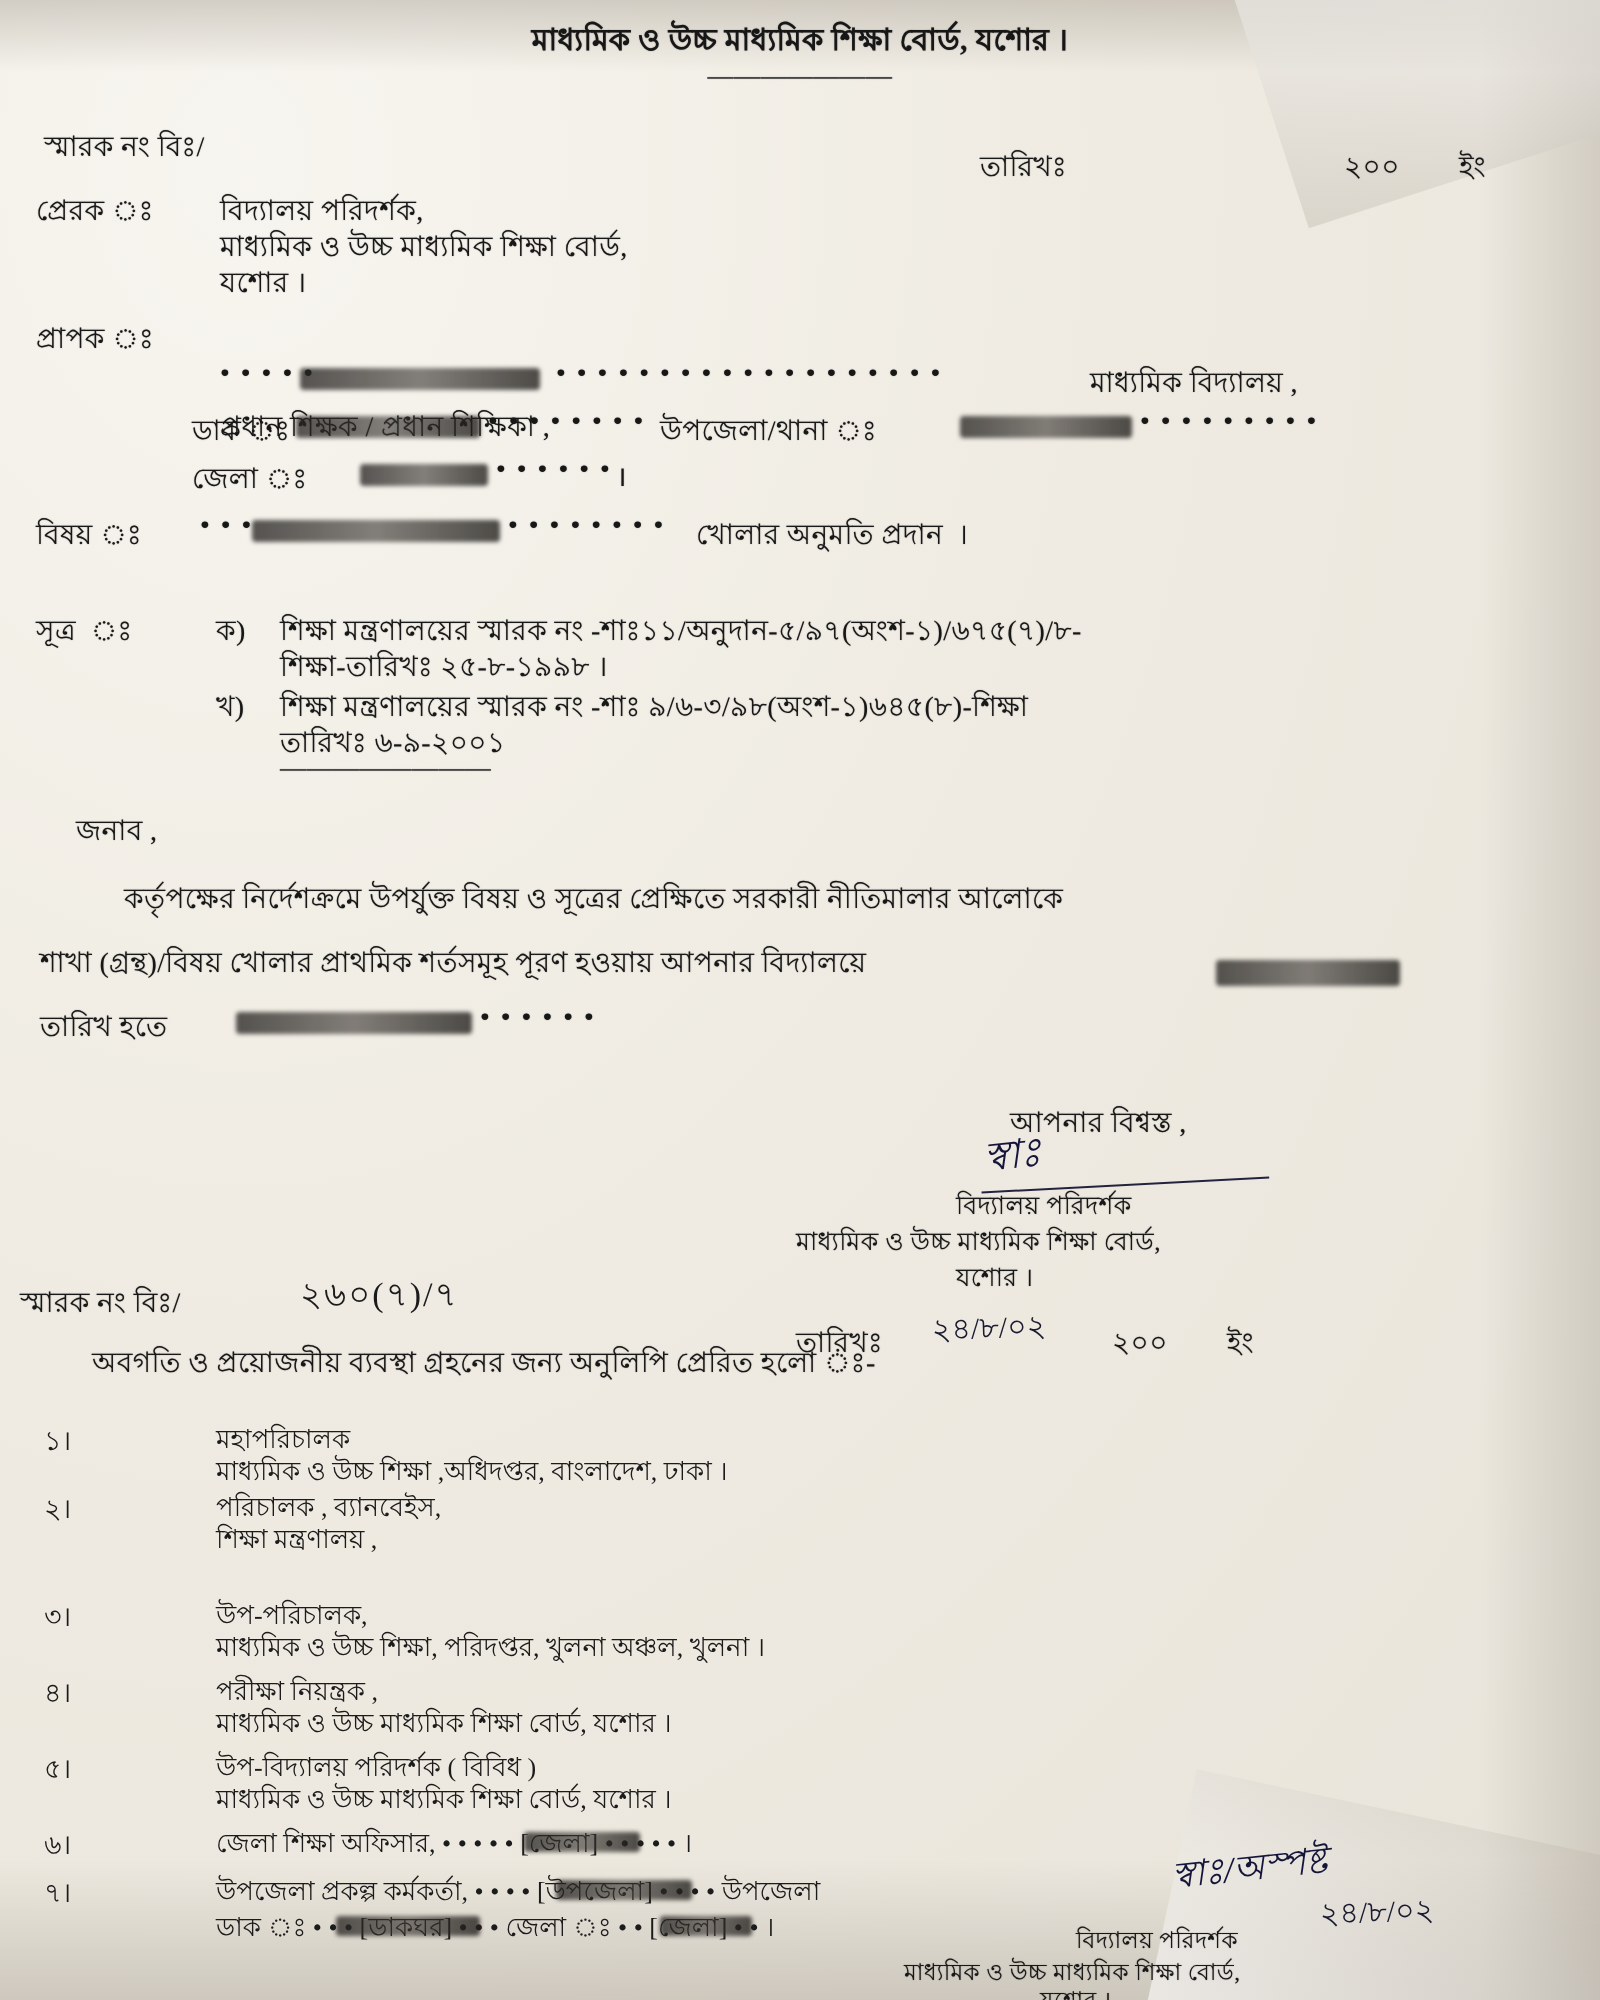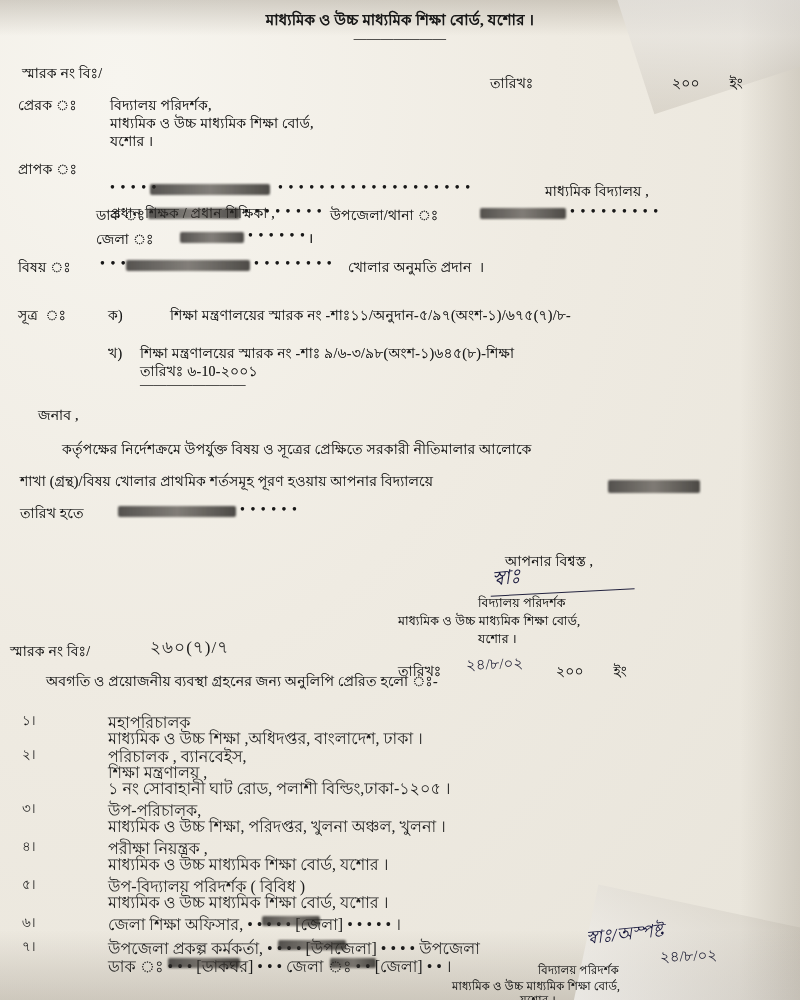--- a/index.html
+++ b/index.html
@@ -111,21 +111,21 @@
     font-size: 17px;
     letter-spacing: 1px;
   }
   .handwrite {
     position: absolute;
     font-size: 15px;
     color: #1a1a30;
     transform: rotate(-2deg);
   }
   .list-num { position: absolute; font-size: 13.5px; }
-  .list-txt { position: absolute; font-size: 16px; }
+  .list-txt { position: absolute; font-size: 13px; }
 </style>
 </head>
 <body>
 
 <div class="page">
   <div class="paper-shade-top"></div>
   <div class="paper-shade-right"></div>
   <div class="paper-shade-bottom"></div>
   <div class="fold fold-diag-tr"></div>
   <div class="fold fold-diag-br"></div>
@@ -166,25 +166,26 @@
 
     <div class="ln" style="top:256px; left:18px;">বিষয় ঃ</div>
     <div class="ln dots" style="top:256px; left:100px;">• • •</div>
     <span class="redact" style="position:absolute; top:260px; left:126px; width:124px;"></span>
     <div class="ln dots" style="top:256px; left:254px;">• • • • • • • •</div>
     <div class="ln" style="top:256px; left:348px;">খোলার অনুমতি প্রদান  ।</div>
 
     <div class="ln" style="top:304px; left:18px;">সূত্র  ঃ</div>
 
     <div class="ln" style="top:304px; left:108px;">ক)</div>
-    <div class="ln" style="top:304px; left:140px;margin-left:30px;">শিক্ষা মন্ত্রণালয়ের স্মারক নং -শাঃ১১/অনুদান-৫/৯৭(অংশ-১)/৬৭৫(৭)/৮-</div>
+    <div class="ln" style="top:304px; left:140px;">শিক্ষা মন্ত্রণালয়ের স্মারক নং -শাঃ১১/অনুদান-৫/৯৭(অংশ-১)/৬৭৫(৭)/৮-</div>
+    <div class="ln" style="top:322px; left:140px;">শিক্ষা-তারিখঃ ২৫-৮-১৯৯৮ ।</div>
 
     <div class="ln" style="top:342px; left:108px;">খ)</div>
     <div class="ln" style="top:342px; left:140px;">শিক্ষা মন্ত্রণালয়ের স্মারক নং -শাঃ ৯/৬-৩/৯৮(অংশ-১)৬৪৫(৮)-শিক্ষা</div>
-    <div class="ln" style="top:360px; left:140px;">তারিখঃ ৬-10-২০০১</div>
+    <div class="ln" style="top:360px; left:140px;">তারিখঃ ৬-৯-২০০১</div>
     <div class="ln" style="top:376px; left:140px; font-size:13px;">————————</div>
 
     <div class="ln" style="top:404px; left:38px;">জনাব ,</div>
 
     <div class="ln" style="top:438px; left:62px;">কর্তৃপক্ষের নির্দেশক্রমে উপর্যুক্ত বিষয় ও সূত্রের প্রেক্ষিতে সরকারী নীতিমালার আলোকে</div>
     <div class="ln" style="top:470px; left:20px;">শাখা (গ্রন্থ)/বিষয় খোলার প্রাথমিক শর্তসমূহ পূরণ হওয়ায় আপনার বিদ্যালয়ে</div>
     <span class="redact" style="position:absolute; top:480px; left:608px; width:92px; height:13px;"></span>
     <div class="ln" style="top:502px; left:20px;text-align:right;">তারিখ হতে</div>
     <span class="redact" style="position:absolute; top:506px; left:118px; width:118px;"></span>
     <div class="ln dots" style="top:502px; left:240px;">• • • • • •</div>
@@ -203,21 +204,20 @@
     <div class="ln" style="top:660px; left:556px;">২০০        ইং</div>
     <div class="ln" style="top:670px; left:46px;">অবগতি ও প্রয়োজনীয় ব্যবস্থা গ্রহনের জন্য অনুলিপি প্রেরিত হলো ঃ-</div>
 
     <div class="list-num" style="top:710px; left:22px;">১।</div>
     <div class="list-txt" style="top:710px; left:108px;">মহাপরিচালক</div>
     <div class="list-txt" style="top:726px; left:108px;">মাধ্যমিক ও উচ্চ শিক্ষা ,অধিদপ্তর, বাংলাদেশ, ঢাকা ।</div>
 
     <div class="list-num" style="top:744px; left:22px;">২।</div>
     <div class="list-txt" style="top:744px; left:108px;">পরিচালক , ব্যানবেইস,</div>
     <div class="list-txt" style="top:760px; left:108px;">শিক্ষা মন্ত্রণালয় ,</div>
-    <div class="list-txt" style="top:776px; left:108px;">১ নং সোবাহানী ঘাট রোড, পলাশী বিল্ডিং,ঢাকা-১২০৫  ।</div>
 
     <div class="list-num" style="top:798px; left:22px;">৩।</div>
     <div class="list-txt" style="top:798px; left:108px;">উপ-পরিচালক,</div>
     <div class="list-txt" style="top:814px; left:108px;">মাধ্যমিক ও উচ্চ শিক্ষা, পরিদপ্তর, খুলনা অঞ্চল, খুলনা ।</div>
 
     <div class="list-num" style="top:836px; left:22px;">৪।</div>
     <div class="list-txt" style="top:836px; left:108px;">পরীক্ষা নিয়ন্ত্রক ,</div>
     <div class="list-txt" style="top:852px; left:108px;">মাধ্যমিক ও উচ্চ মাধ্যমিক শিক্ষা বোর্ড, যশোর ।</div>
 
     <div class="list-num" style="top:874px; left:22px;">৫।</div>

